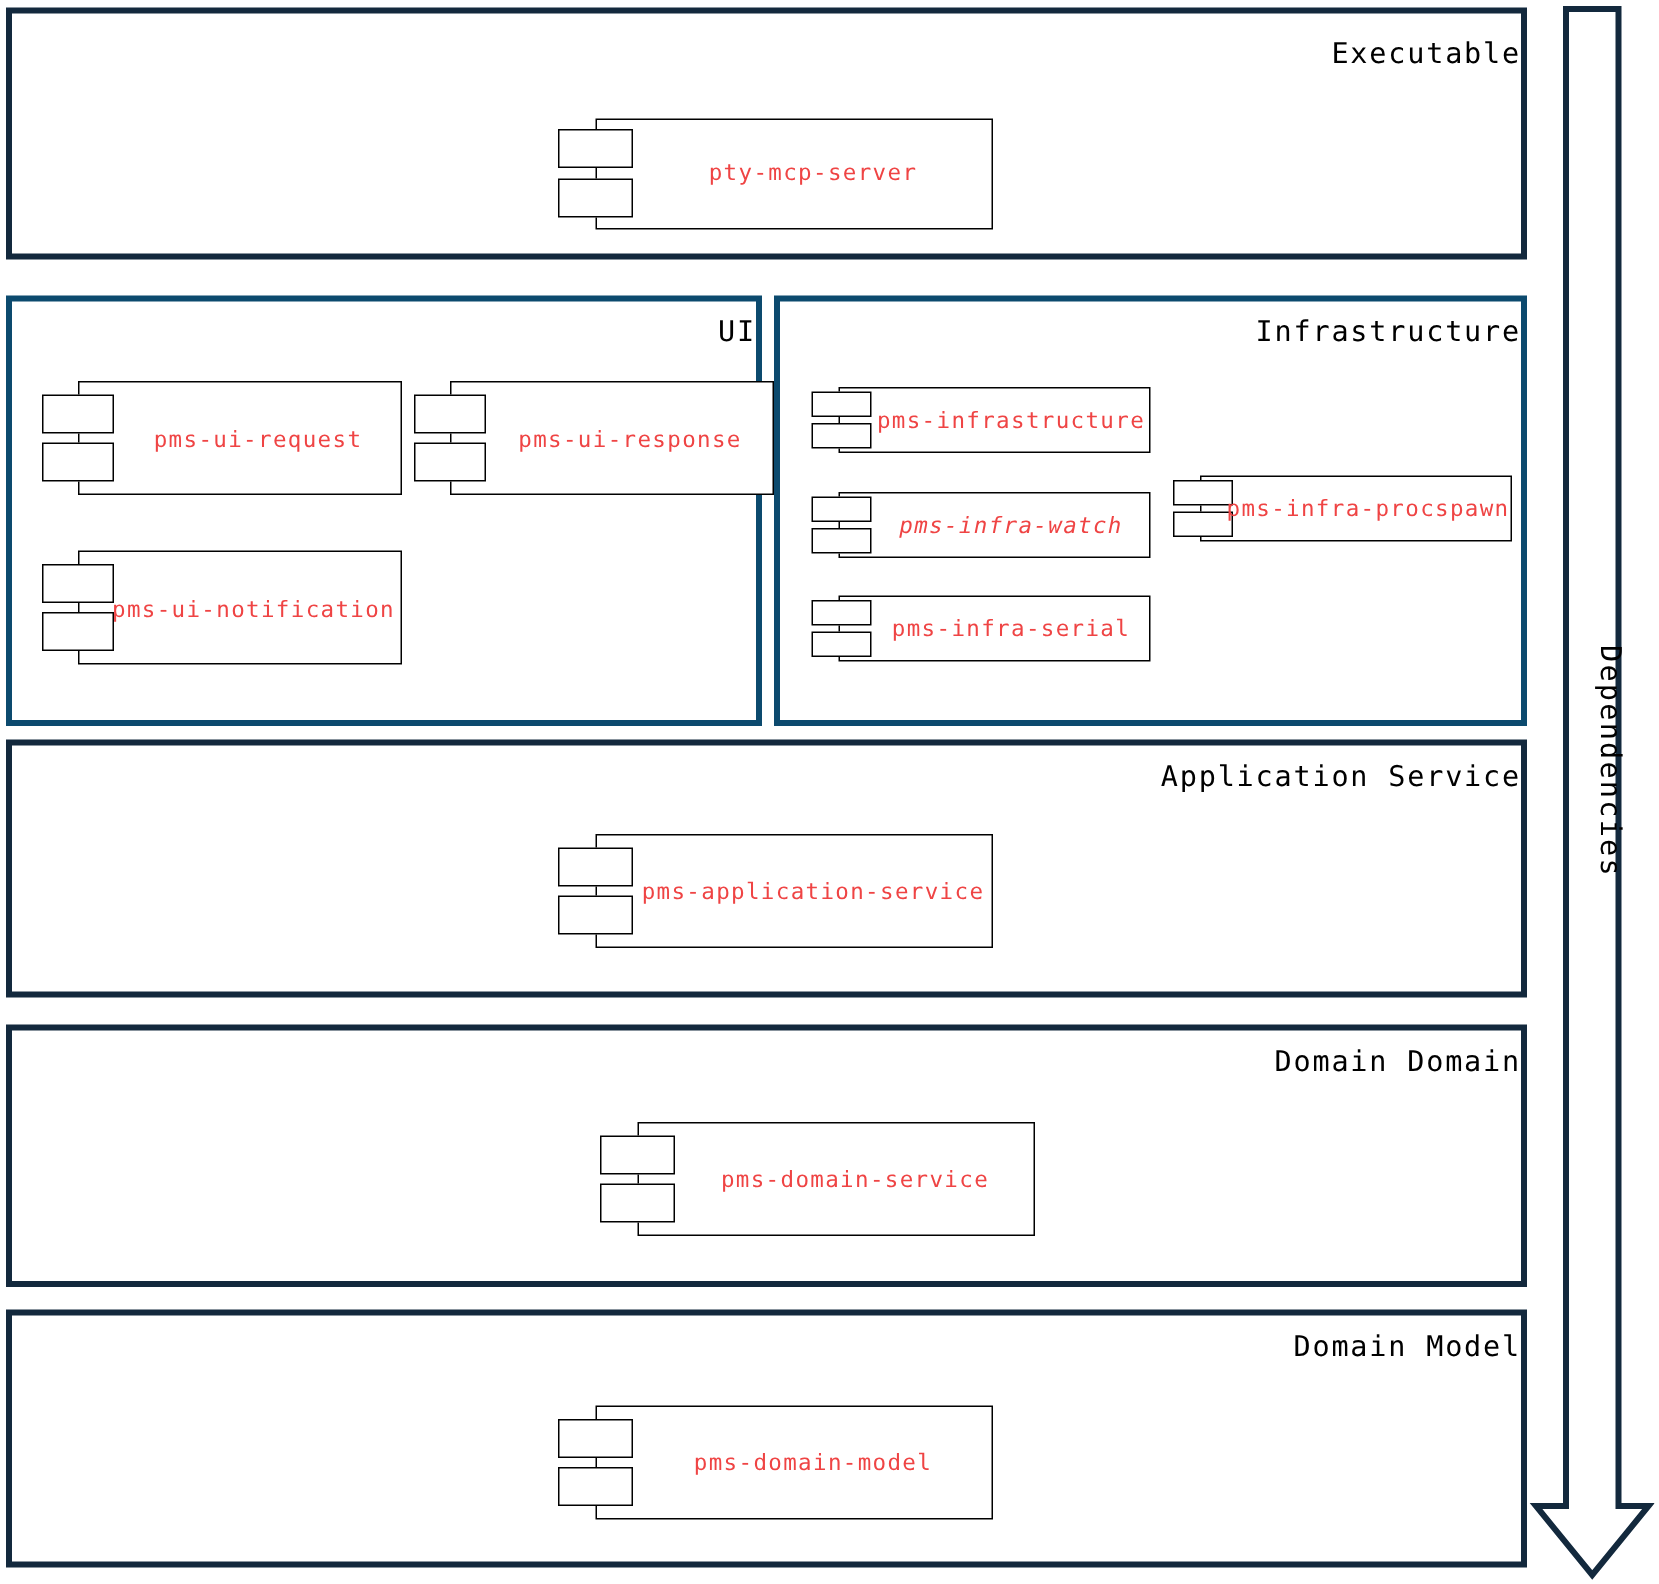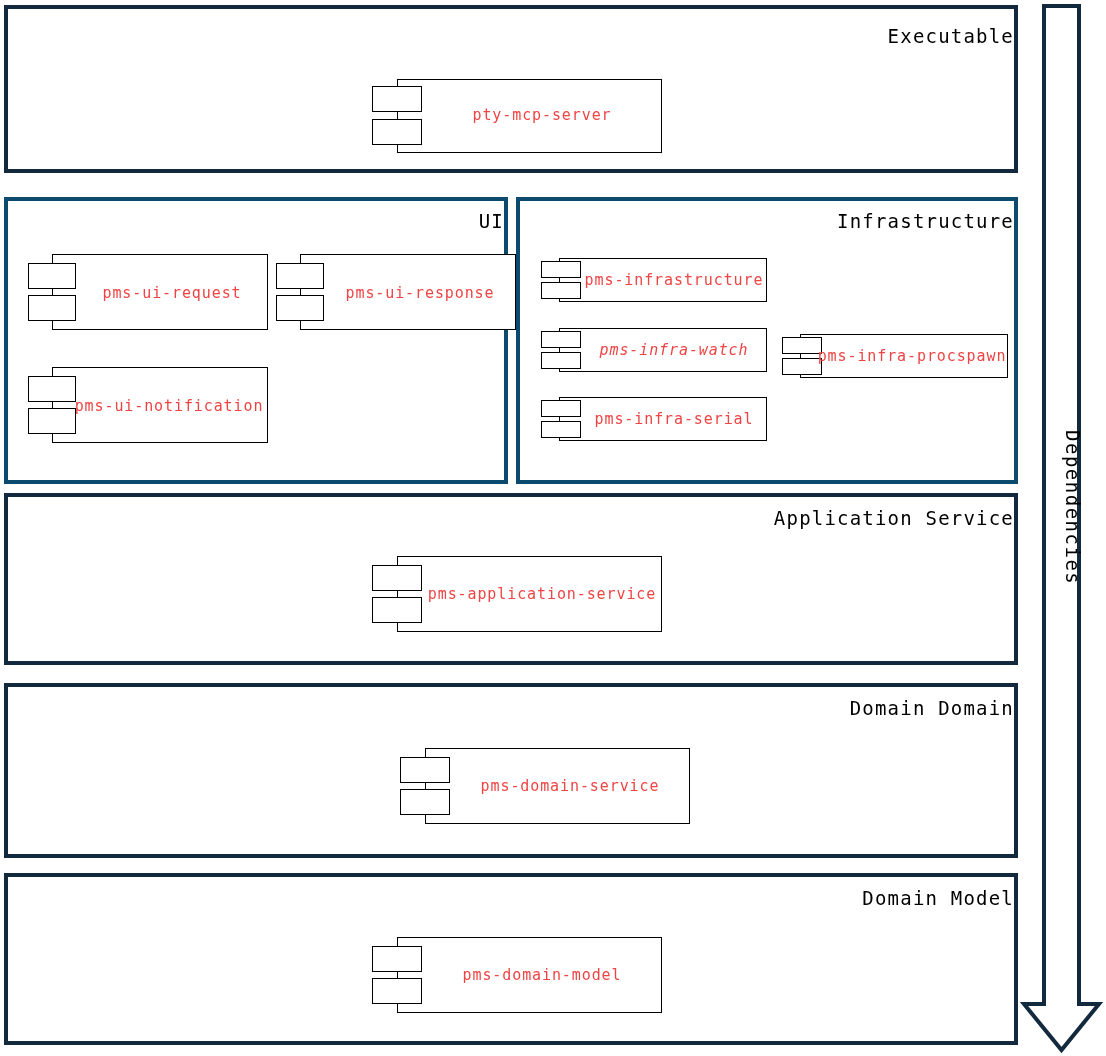--- a/index.html
+++ b/index.html
@@ -150,21 +150,21 @@
       </div>
 
 
       <div class="component" style="left:21px; top:125px; width:226px; height:48px;">
         <div class="body" style="left:18px; top:2px; width:208px; height:44px;"></div>
         <div class="tab" style="left:0px; top:5px; width:40px; height:17px;"></div>
         <div class="tab" style="left:0px; top:26px; width:40px; height:17px;"></div>
         <div class="label" style="left:40px; top:15px; width:186px;font-style:italic;">pms-infra-watch</div>
       </div>
 
-      <div class="component" style="left:262px; top:131px; width:226px; height:48px;">
+      <div class="component" style="left:262px; top:114px; width:226px; height:48px;">
         <div class="body" style="left:18px; top:2px; width:208px; height:44px;"></div>
         <div class="tab" style="left:0px; top:5px; width:40px; height:17px;"></div>
         <div class="tab" style="left:0px; top:26px; width:40px; height:17px;"></div>
         <div class="label" style="left:34px; top:15px; width:192px;">pms-infra-procspawn</div>
       </div>
 
       <div class="component" style="left:21px; top:194px; width:226px; height:48px;">
         <div class="body" style="left:18px; top:2px; width:208px; height:44px;"></div>
         <div class="tab" style="left:0px; top:5px; width:40px; height:17px;"></div>
         <div class="tab" style="left:0px; top:26px; width:40px; height:17px;"></div>

